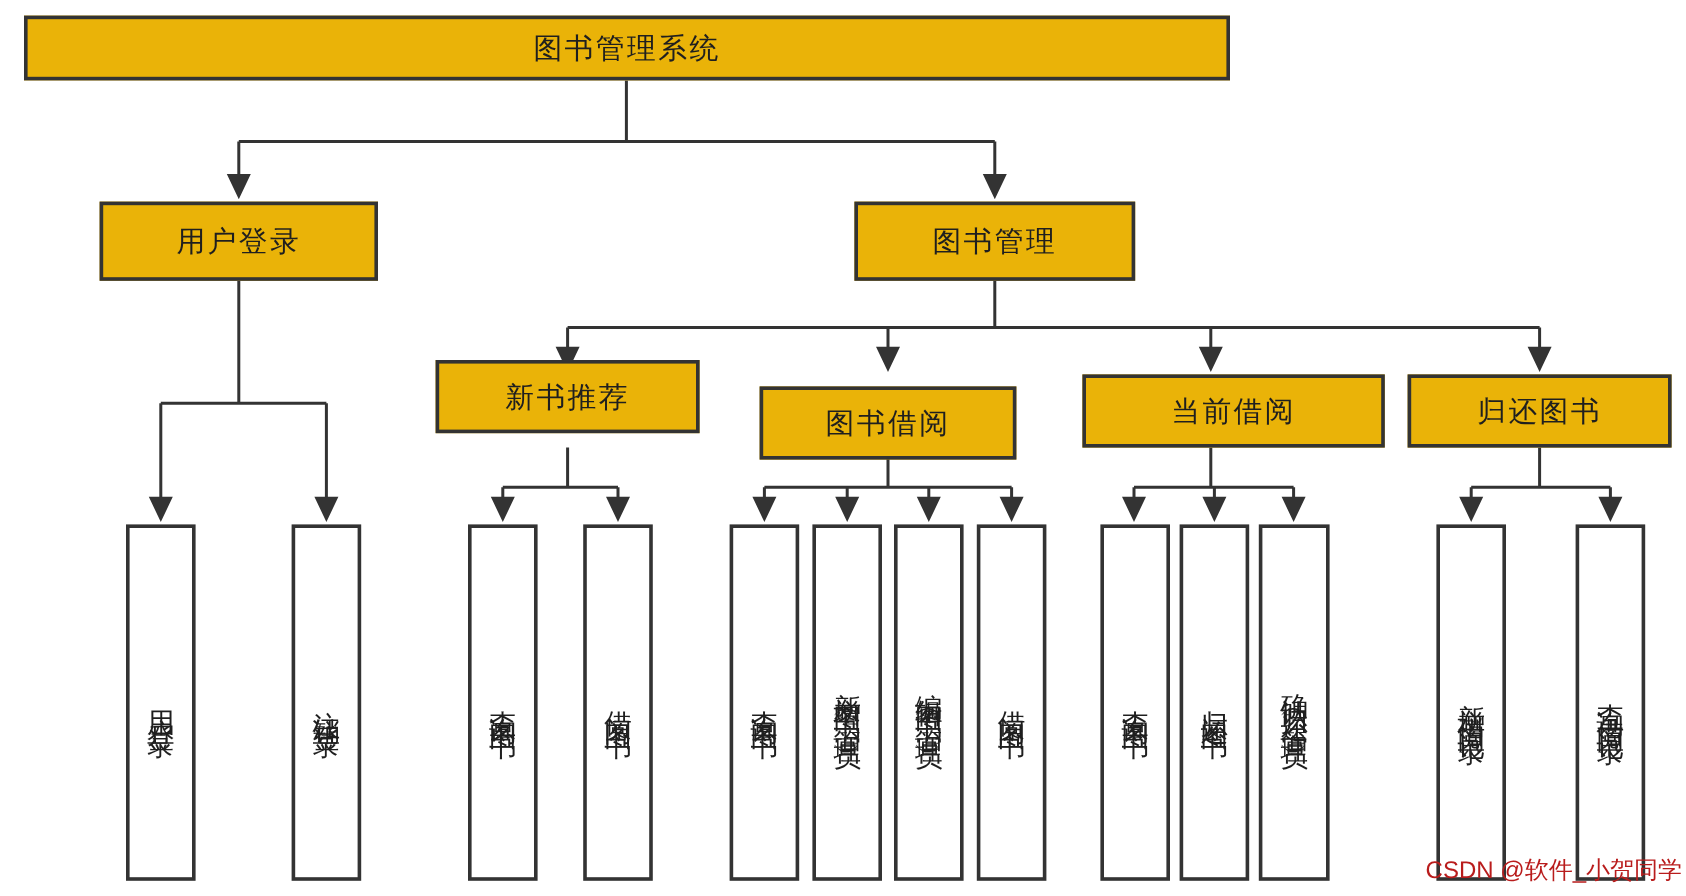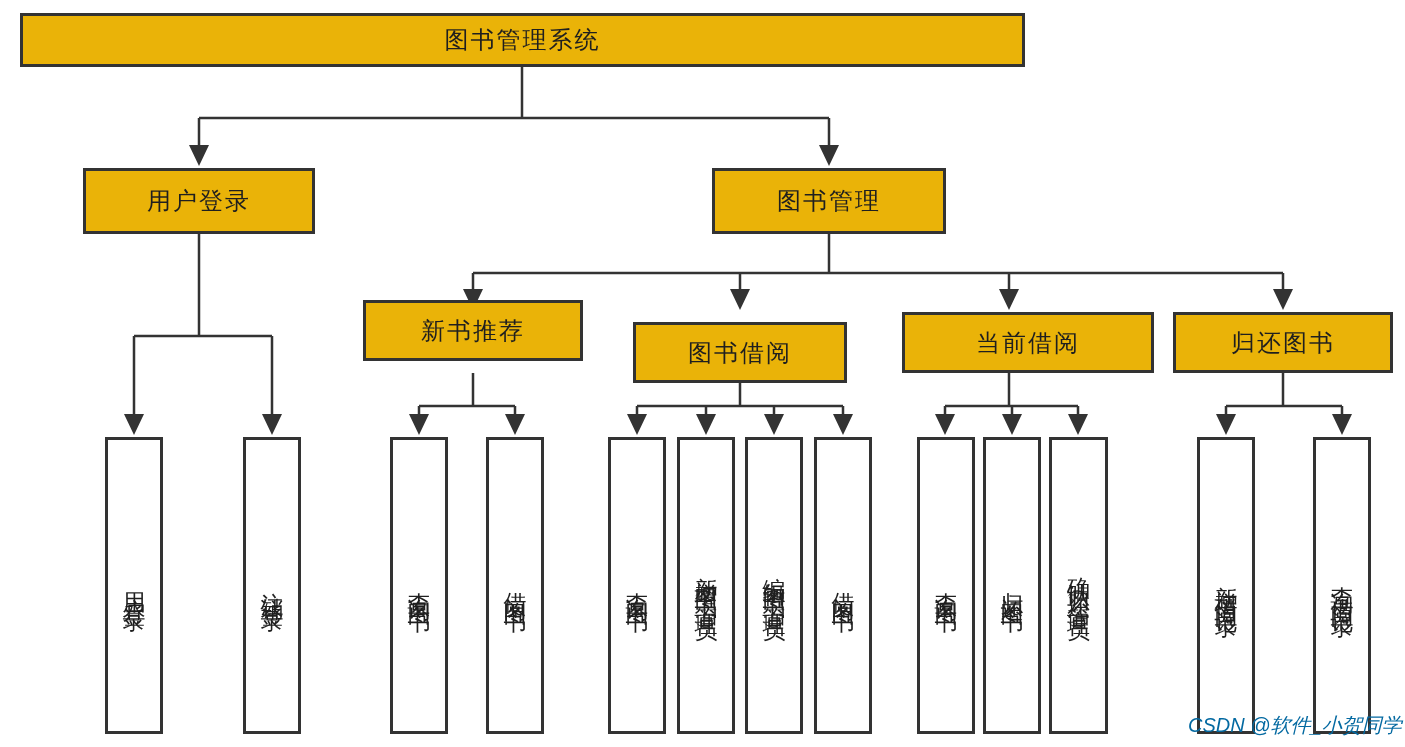--- a/index.html
+++ b/index.html
@@ -52,24 +52,23 @@
     letter-spacing: 6px;
     line-height: 1;
     color: #1f1f1f;
     z-index: 2;
   }
   .watermark {
     position: absolute;
     left: 1188px;
     top: 712px;
     font-size: 20px;
-    color: #0369a1;
+    color: #b91c1c;
     z-index: 3;
     white-space: nowrap;
-    font-style: italic;
   }
 </style>
 </head>
 <body>
 
 <div id="stage">
 
   <svg id="connectors" width="1405" height="747" viewBox="0 0 1405 747">
     <path fill="none" stroke="#333333" stroke-width="2.5" d="M522 67 V118 M199 118 H829 M199 118 V150 M829 118 V150
              M199 234 V336 M134 336 H272 M134 336 V419 M272 336 V419

